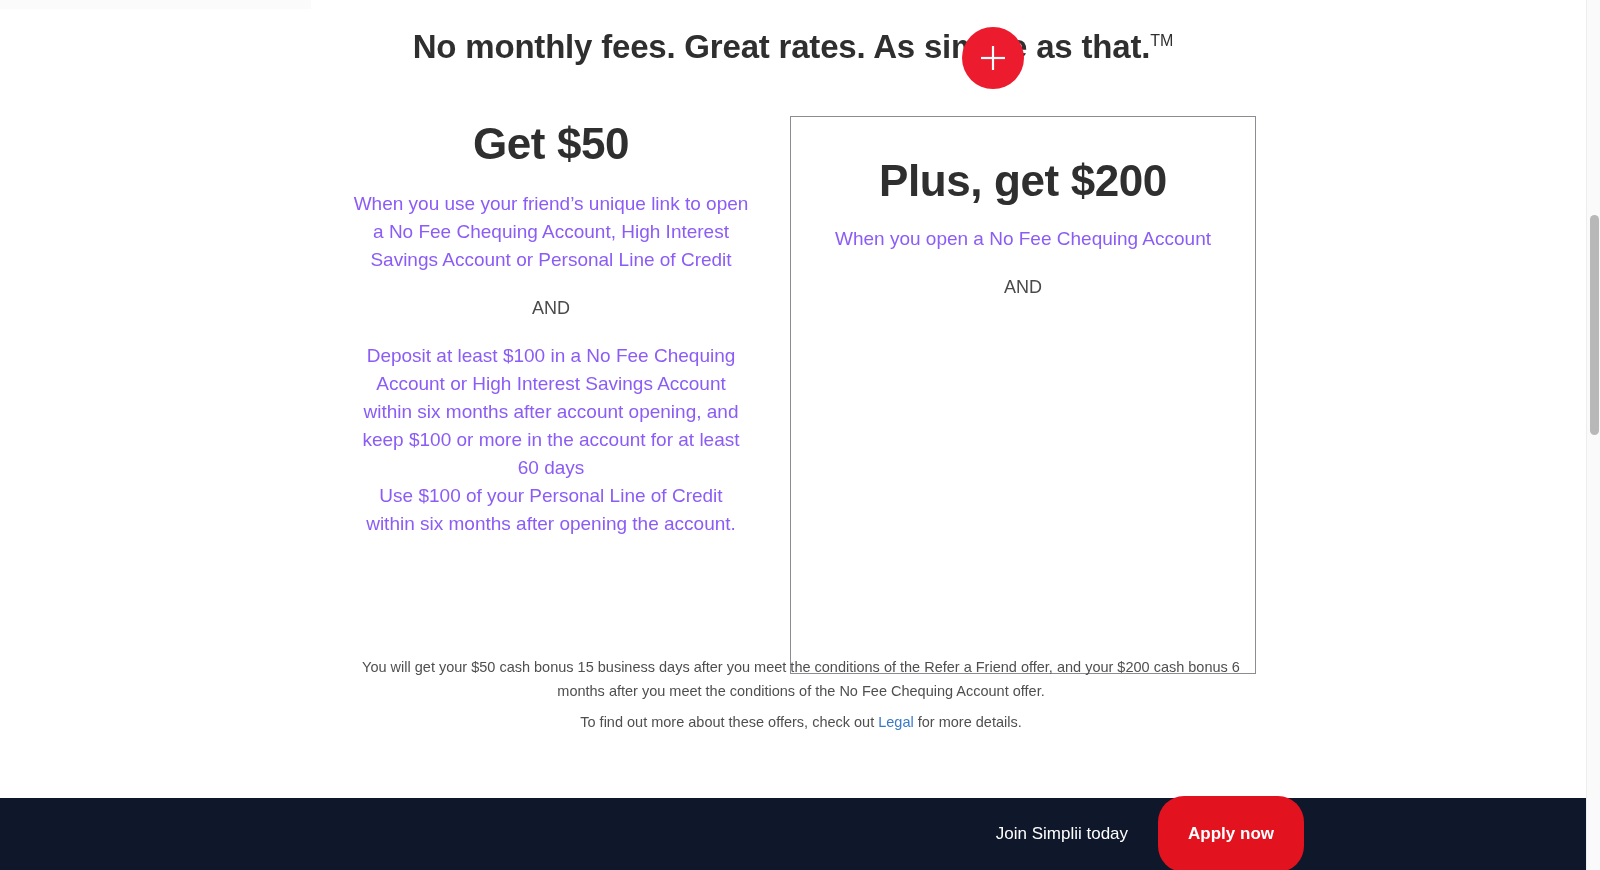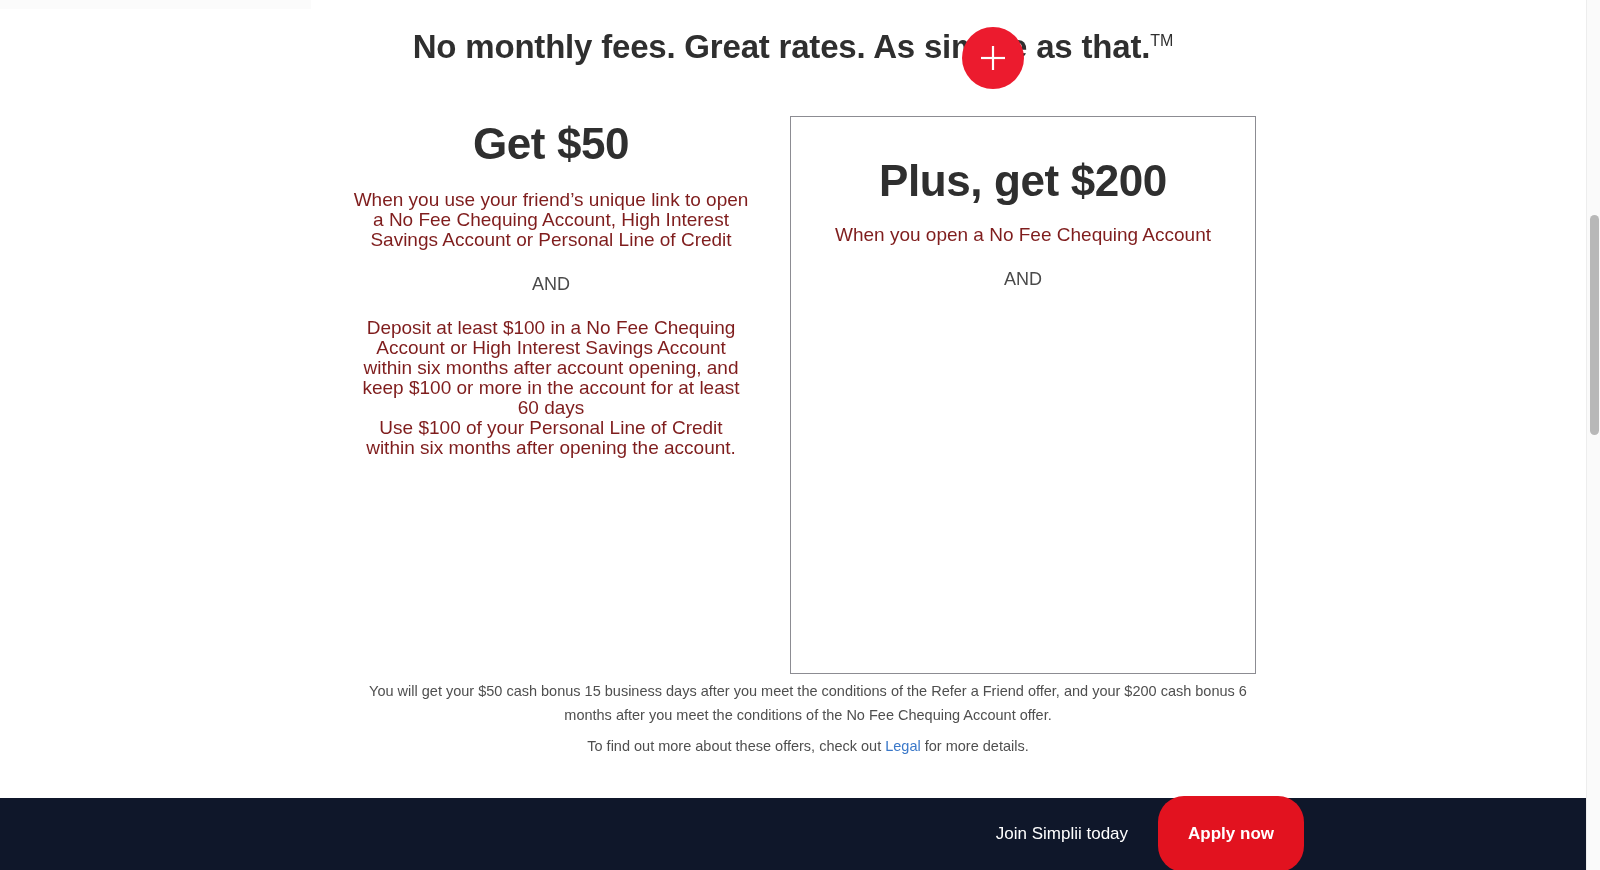--- a/index.html
+++ b/index.html
@@ -94,22 +94,22 @@
     line-height: 56px;
     margin: 0 0 18px 0;
     letter-spacing: -0.4px;
   }
   .card.right .card-title {
     margin-bottom: 16px;
   }
 
   .card-body {
     font-size: 19px;
-    line-height: 20px;
-    color: #7f1d1d;
+    line-height: 28px;
+    color: #8b5cf6;
     margin: 0 auto;
     width: 396px;
   }
   .card.right .card-body {
     width: 400px;
   }
   .conj {
     font-size: 18px;
     line-height: 30px;
     color: #4a4a4a;
@@ -127,25 +127,24 @@
     background: #ec1b2e;
     z-index: 5;
   }
   .plus-badge svg {
     display: block;
   }
 
   
   .fineprint {
     position: absolute;
-    left: 15px;
+    left: 8px;
     top: 655px;
     width: 1586px;
     text-align: center;
-    margin-top: 24px;
   }
   .fineprint p {
     margin: 0;
     font-size: 14.5px;
     line-height: 24px;
     color: #4f4f4f;
   }
   .fineprint .para1 {
     width: 880px;
     margin: 0 auto;

